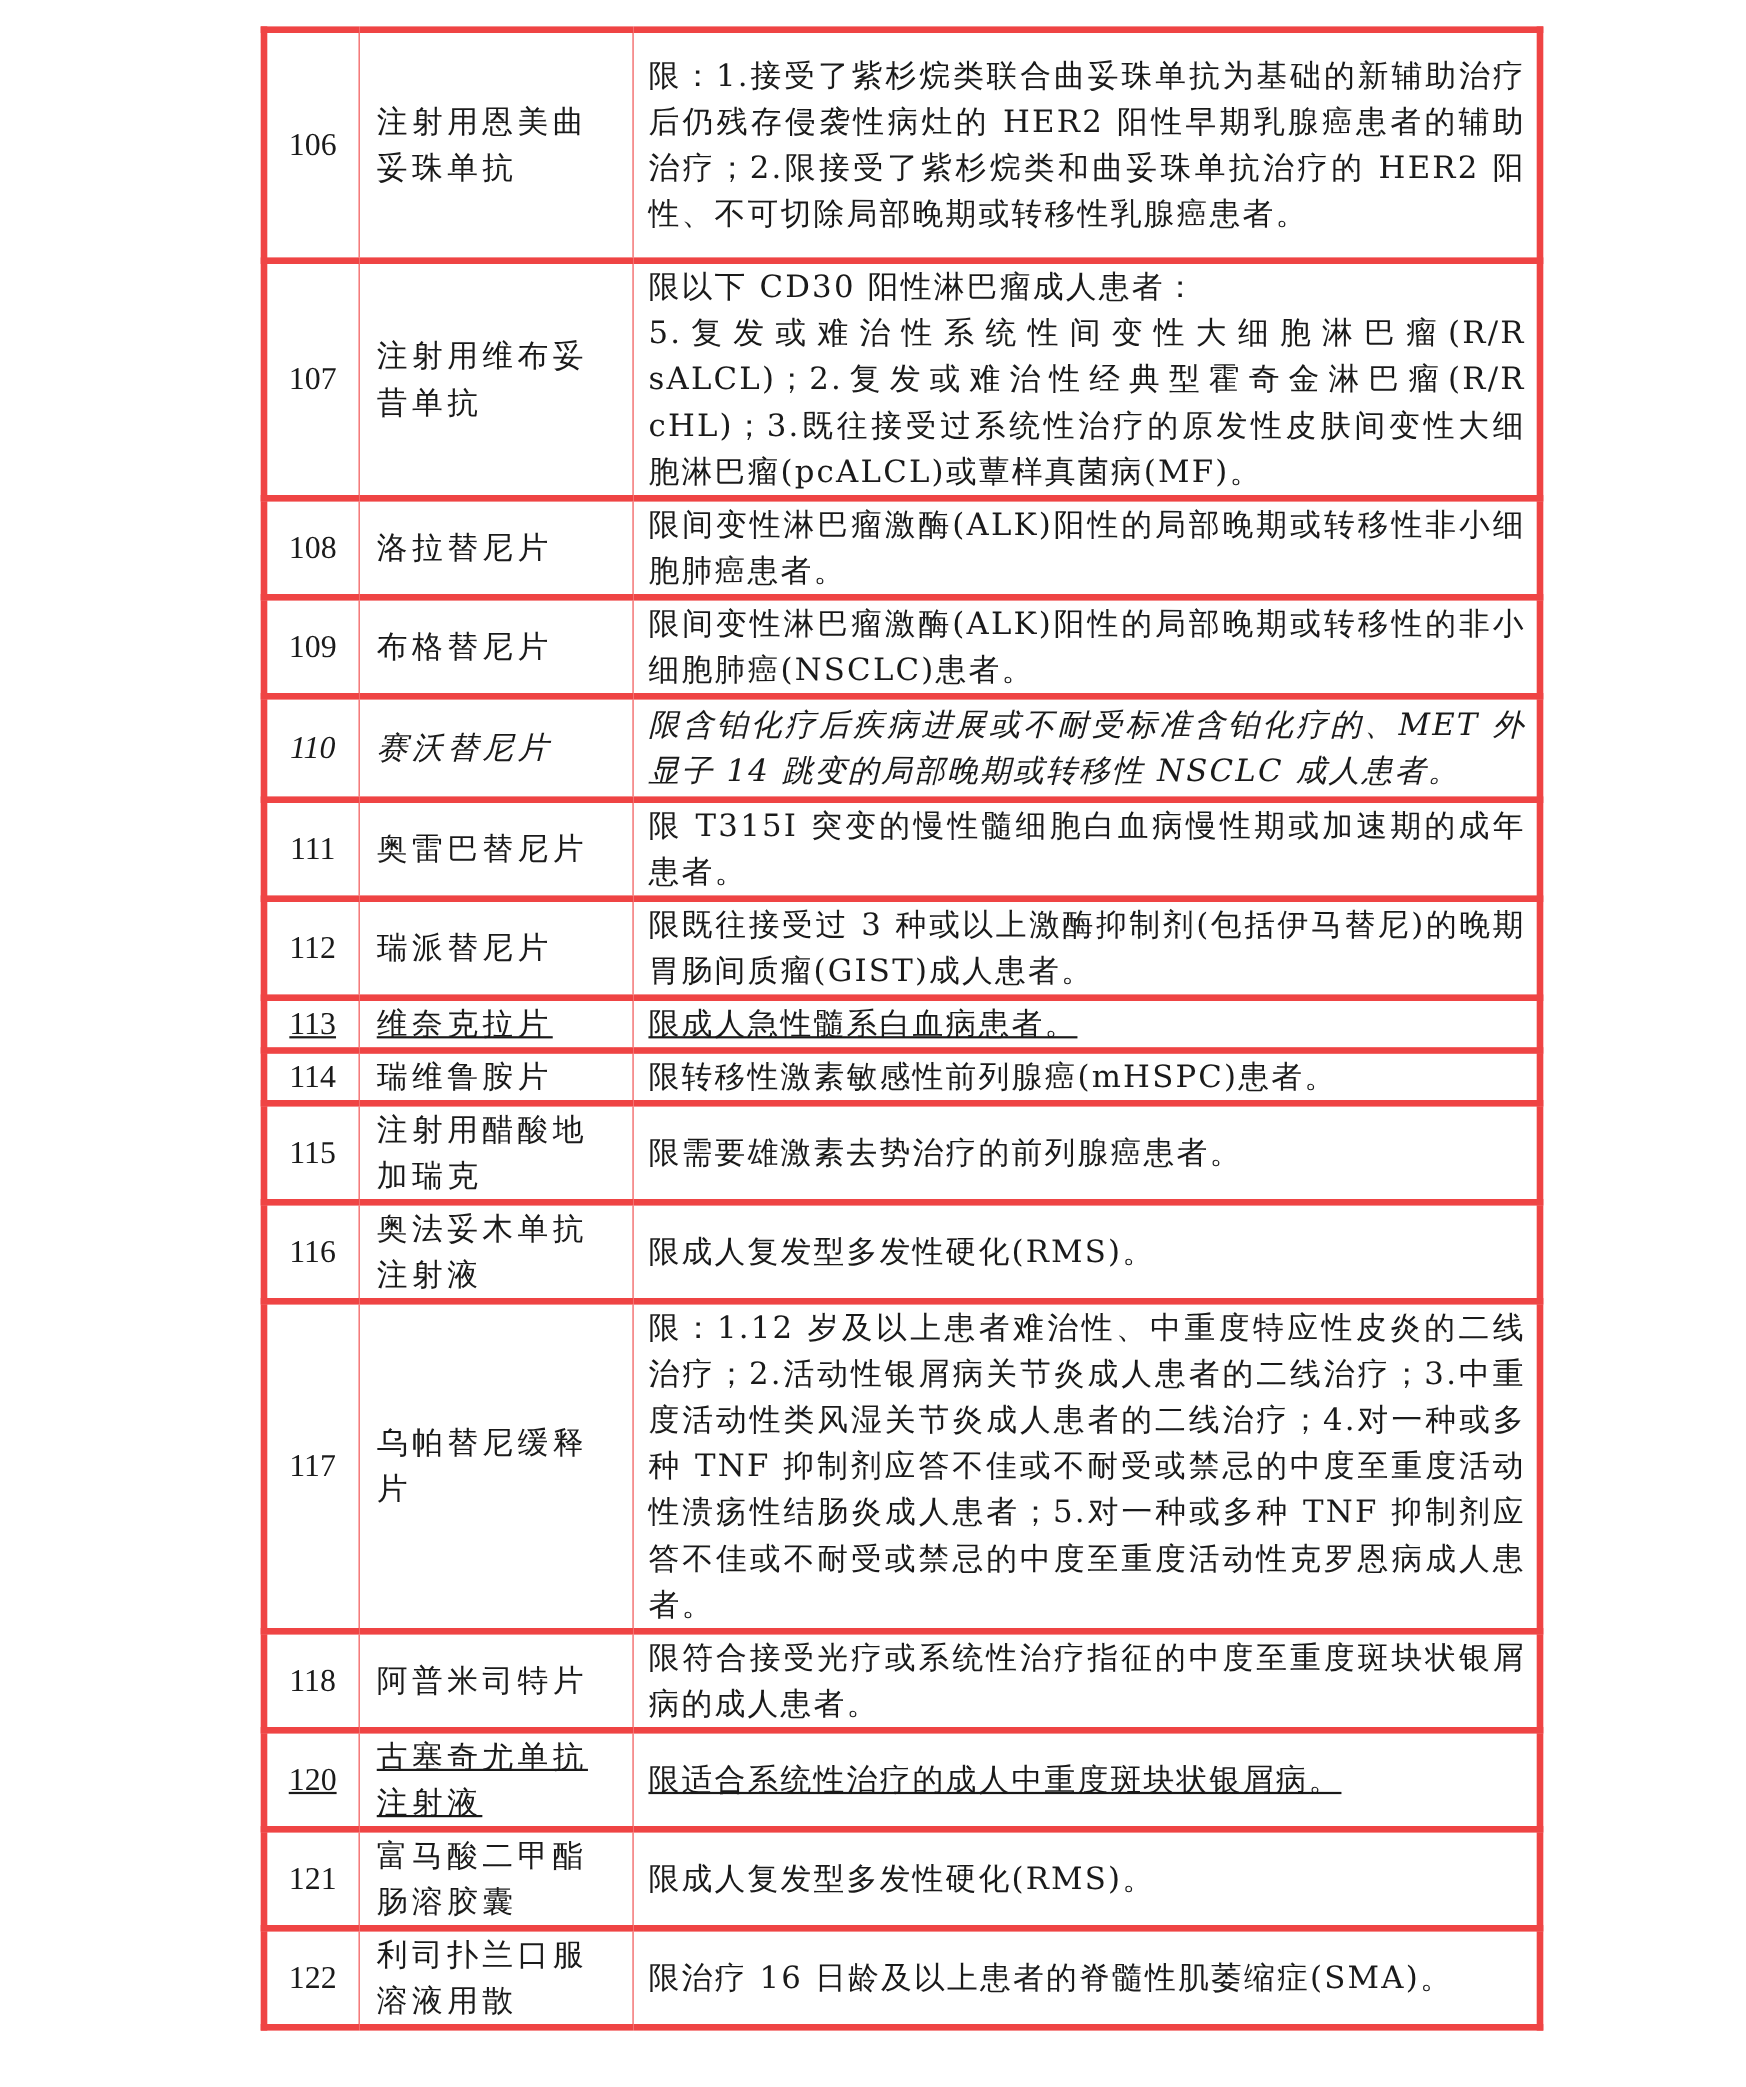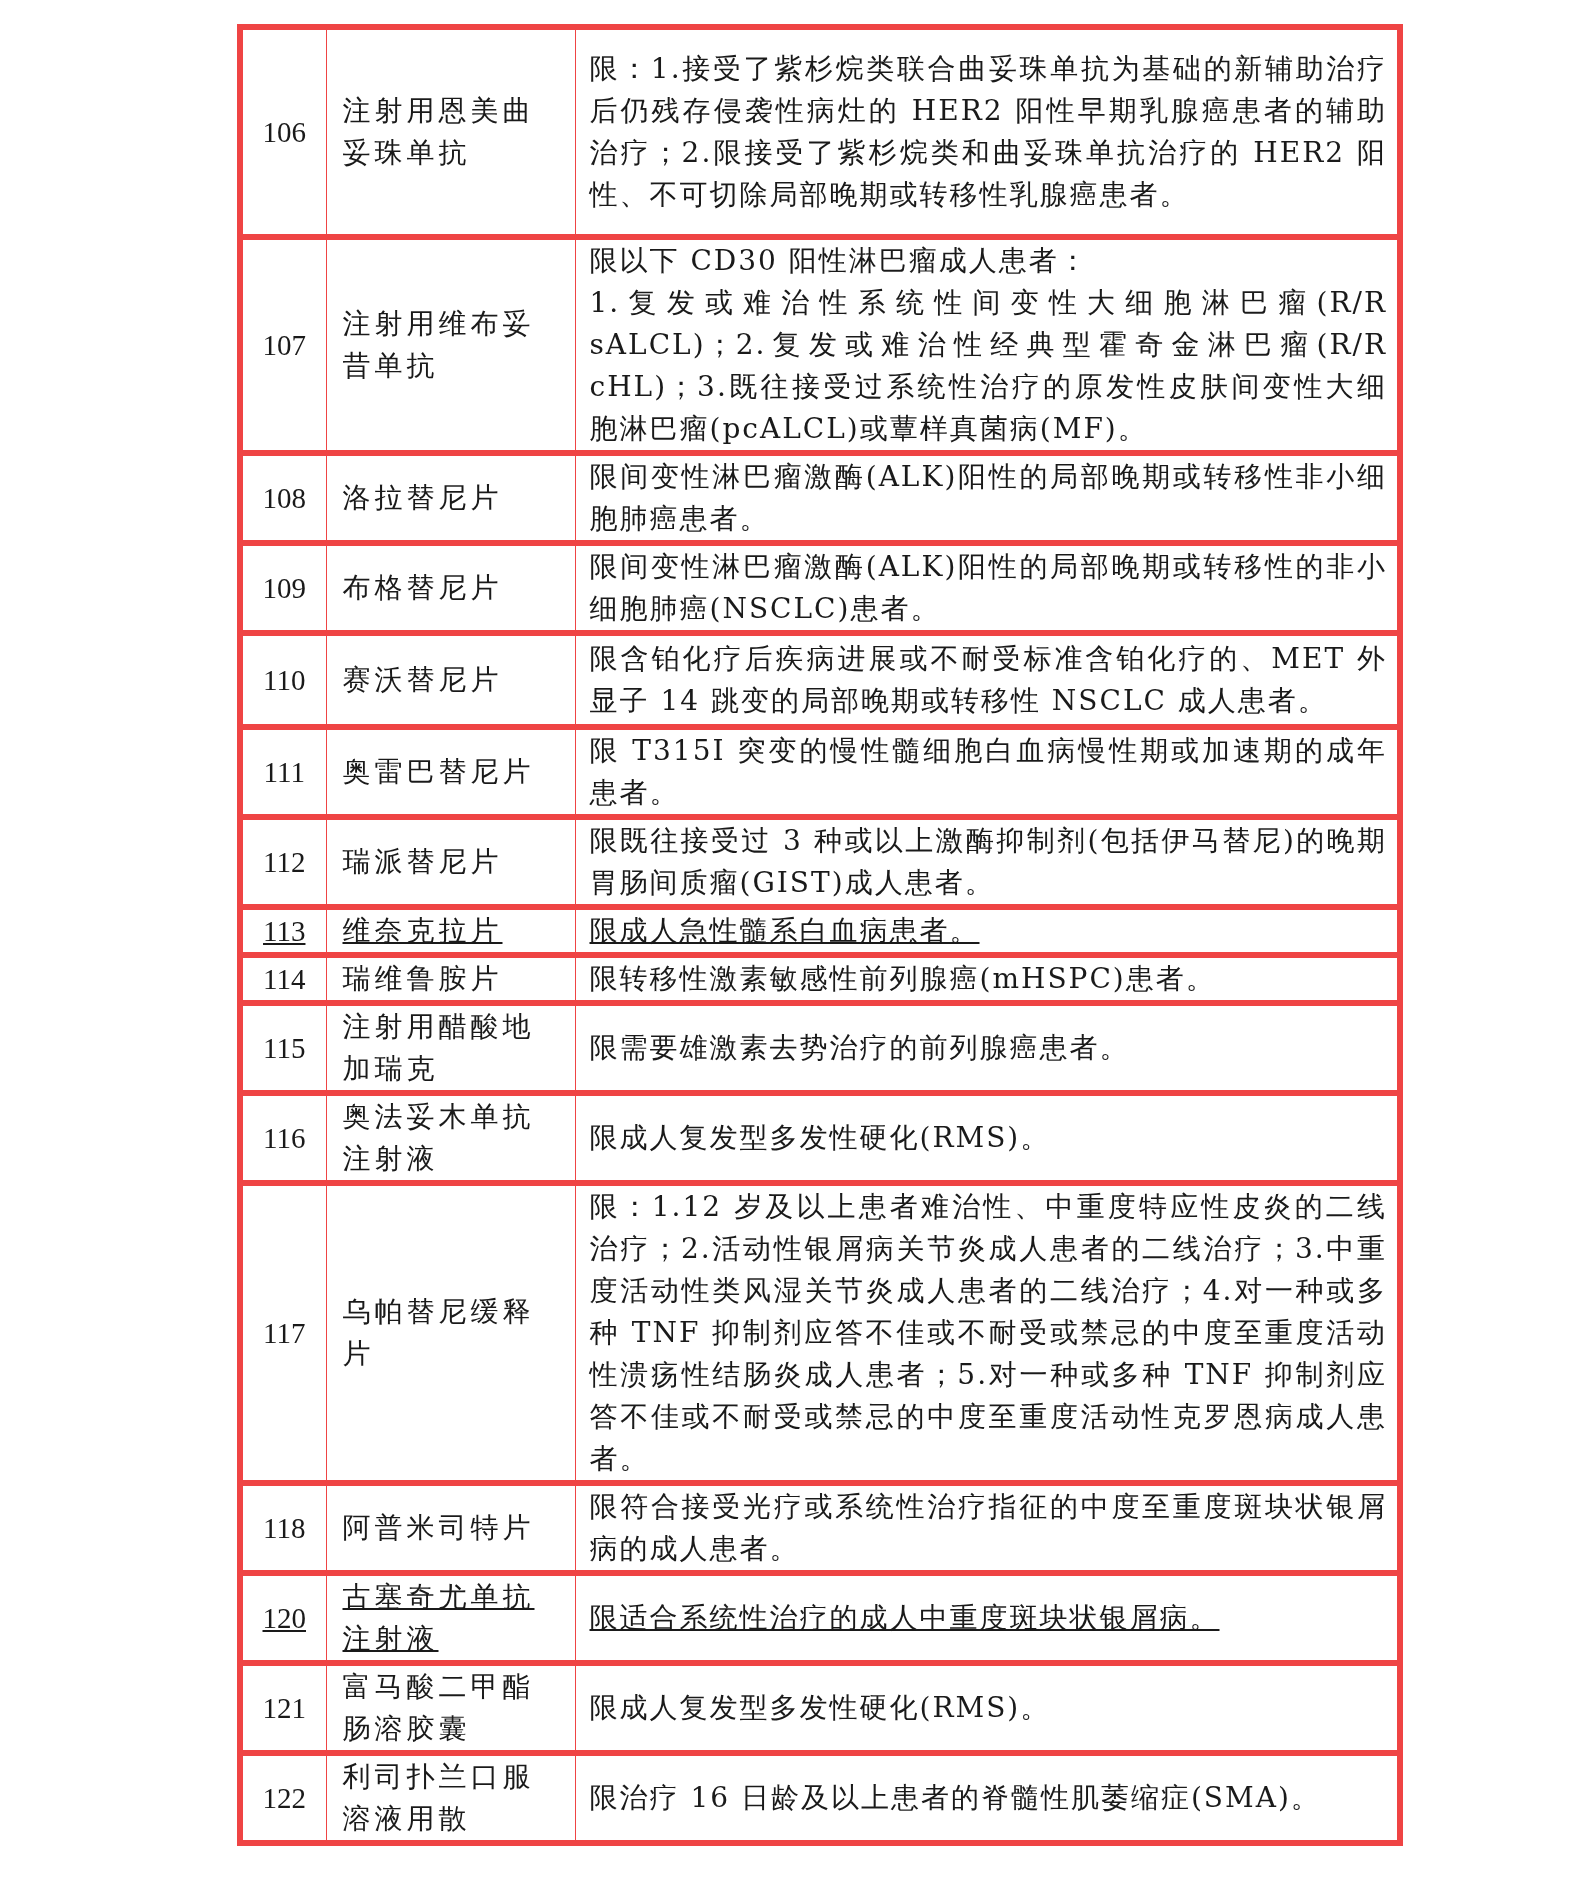--- a/index.html
+++ b/index.html
@@ -68,42 +68,42 @@
           </td>
         </tr>
       <tr style="height: 209px;">
           <td class="col-no">107</td>
           <td class="col-name">
             <span class="cell-text">注射用维布妥
 昔单抗</span>
           </td>
           <td class="col-desc">
             <span class="cell-text">限以下 CD30 阳性淋巴瘤成人患者：
-1.复发或难治性系统性间变性大细胞淋巴瘤(R/R sALCL)；2.复发或难治性经典型霍奇金淋巴瘤(R/R cHL)；3.既往接受过系统性治疗的原发性皮肤间变性大细胞淋巴瘤(pcALCL)或蕈样真菌病(MF)。</span>
+5.复发或难治性系统性间变性大细胞淋巴瘤(R/R sALCL)；2.复发或难治性经典型霍奇金淋巴瘤(R/R cHL)；3.既往接受过系统性治疗的原发性皮肤间变性大细胞淋巴瘤(pcALCL)或蕈样真菌病(MF)。</span>
           </td>
         </tr>
       <tr style="height: 85px;">
           <td class="col-no">108</td>
           <td class="col-name">
             <span class="cell-text">洛拉替尼片</span>
           </td>
           <td class="col-desc">
             <span class="cell-text">限间变性淋巴瘤激酶(ALK)阳性的局部晚期或转移性非小细胞肺癌患者。</span>
           </td>
         </tr>
       <tr style="height: 84px;">
           <td class="col-no">109</td>
           <td class="col-name">
             <span class="cell-text">布格替尼片</span>
           </td>
           <td class="col-desc">
             <span class="cell-text">限间变性淋巴瘤激酶(ALK)阳性的局部晚期或转移性的非小细胞肺癌(NSCLC)患者。</span>
           </td>
         </tr>
-      <tr style="height: 94px;">
+      <tr style="height: 94px; font-style: italic;">
           <td class="col-no">110</td>
           <td class="col-name">
             <span class="cell-text">赛沃替尼片</span>
           </td>
           <td class="col-desc">
             <span class="cell-text">限含铂化疗后疾病进展或不耐受标准含铂化疗的、MET 外显子 14 跳变的局部晚期或转移性 NSCLC 成人患者。</span>
           </td>
         </tr>
       <tr style="height: 85px;">
           <td class="col-no">111</td>

